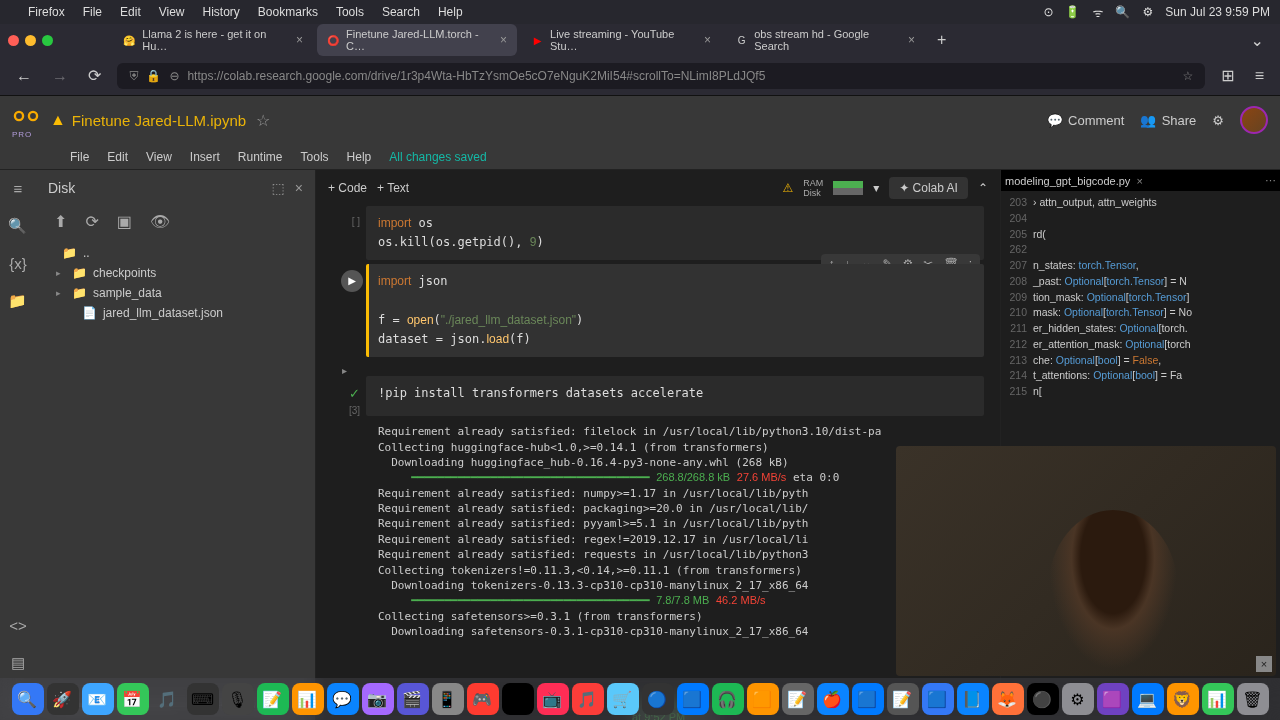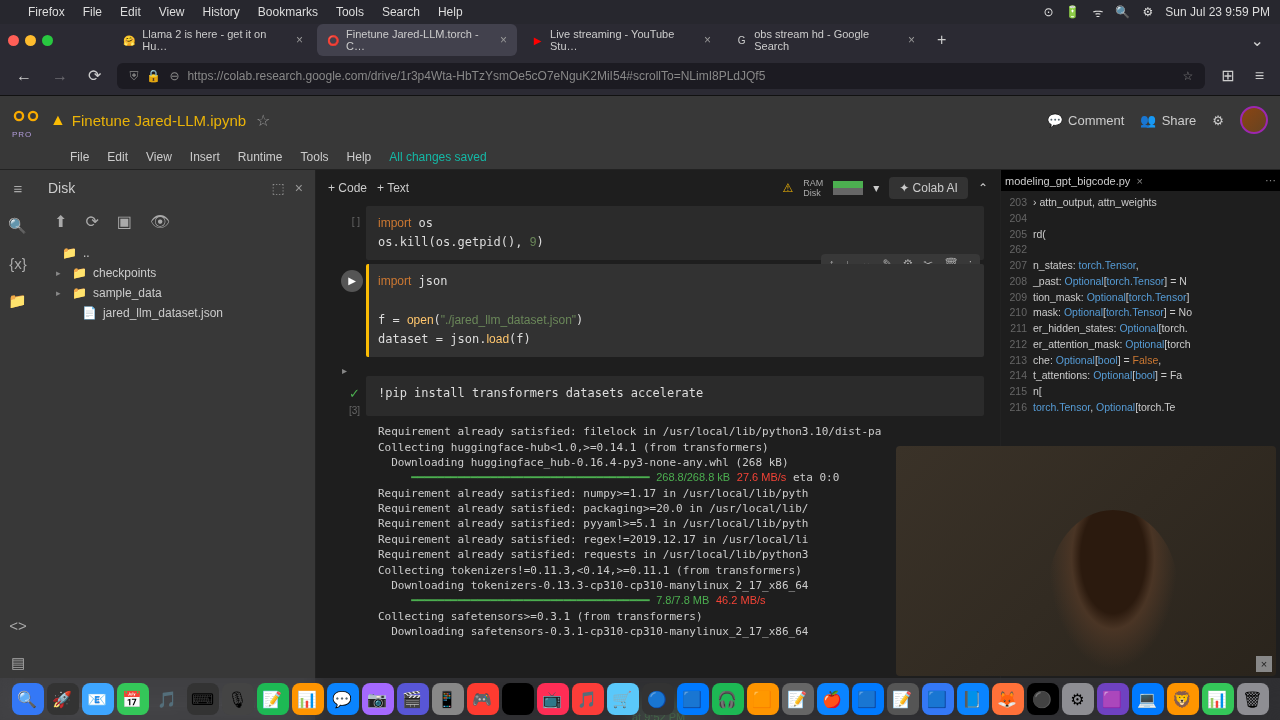--- a/index.html
+++ b/index.html
@@ -370,24 +370,20 @@
           <span>che: <span class="ty">Optional</span>[<span class="ty">bool</span>] = <span class="kw">False</span>,</span>
         </div>
         <div class="code-line">
           <span class="ln">214</span>
           <span>t_attentions: <span class="ty">Optional</span>[<span class="ty">bool</span>] = Fa</span>
         </div>
         <div class="code-line">
           <span class="ln">215</span>
           <span>n[</span>
         </div>
-        <div class="code-line">
-          <span class="ln">216</span>
-          <span><span class="ty">torch.Tensor</span>, <span class="ty">Optional</span>[torch.Te</span>
-        </div>
       </div>
   </div>
 </div>
 
 <div class="webcam">
   <div class="close">×</div>
 </div>
 
 <div class="dock" id="dock">
     <div class="app" style="background: rgb(52, 120, 246);">🔍</div>

